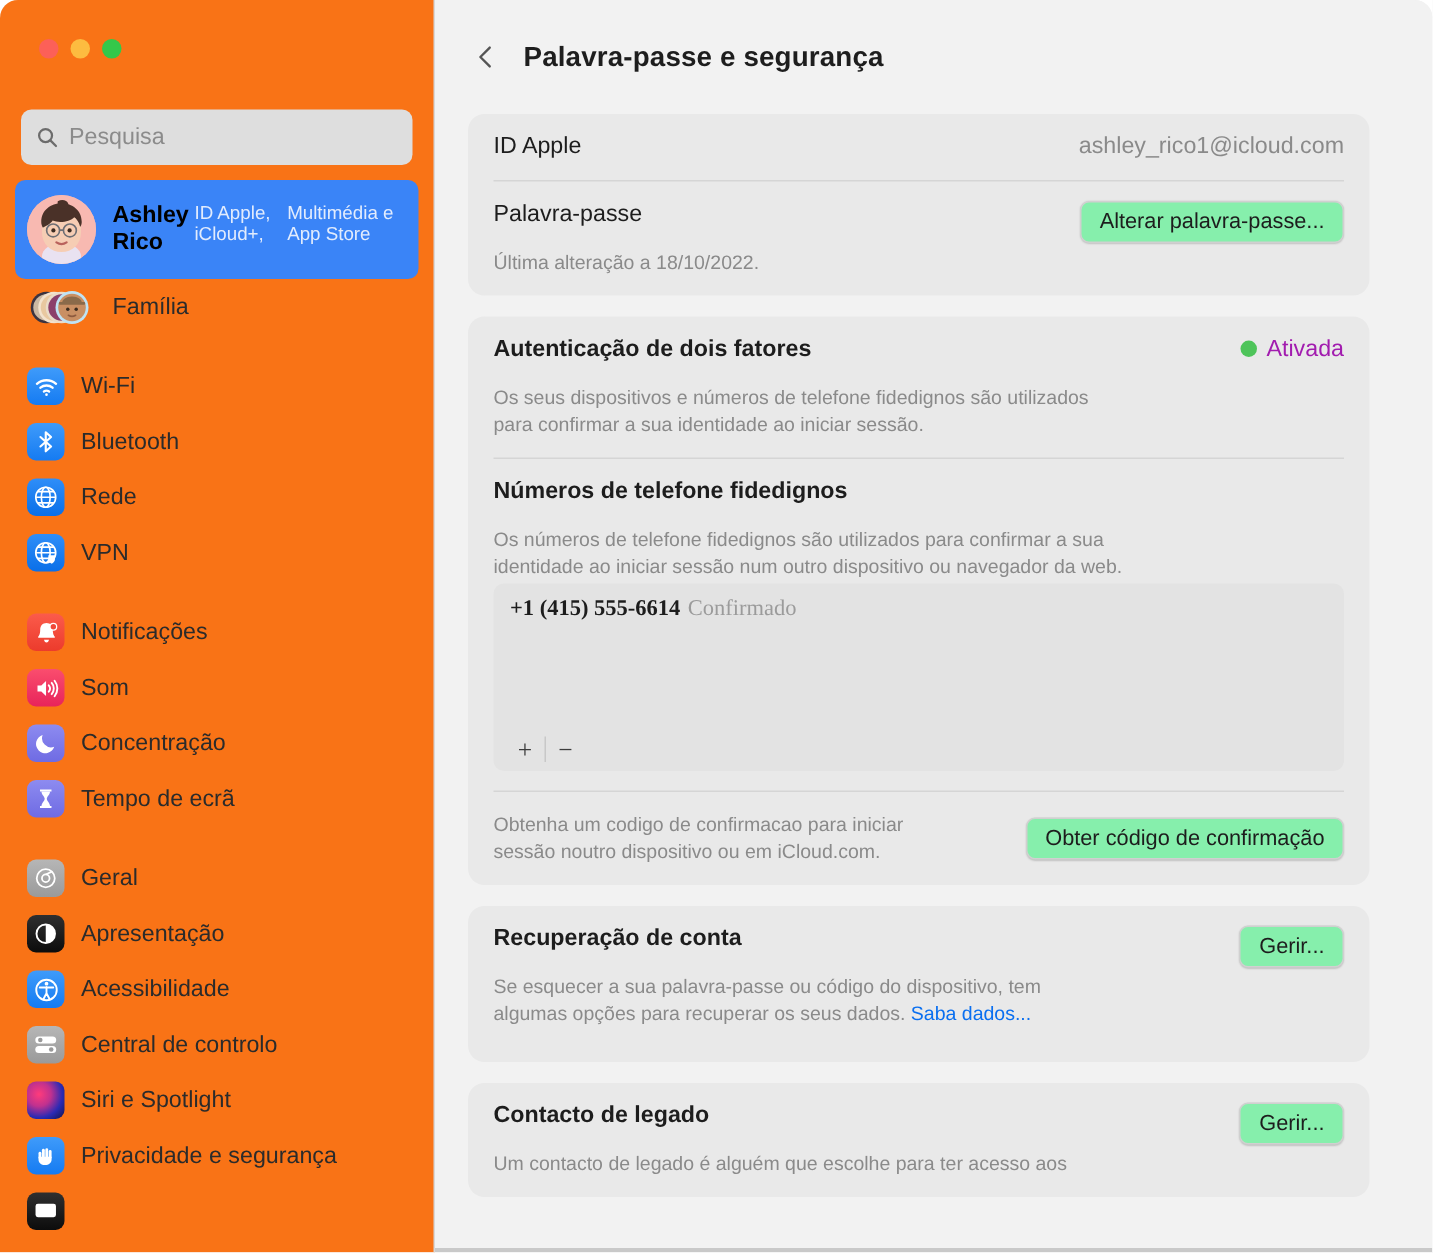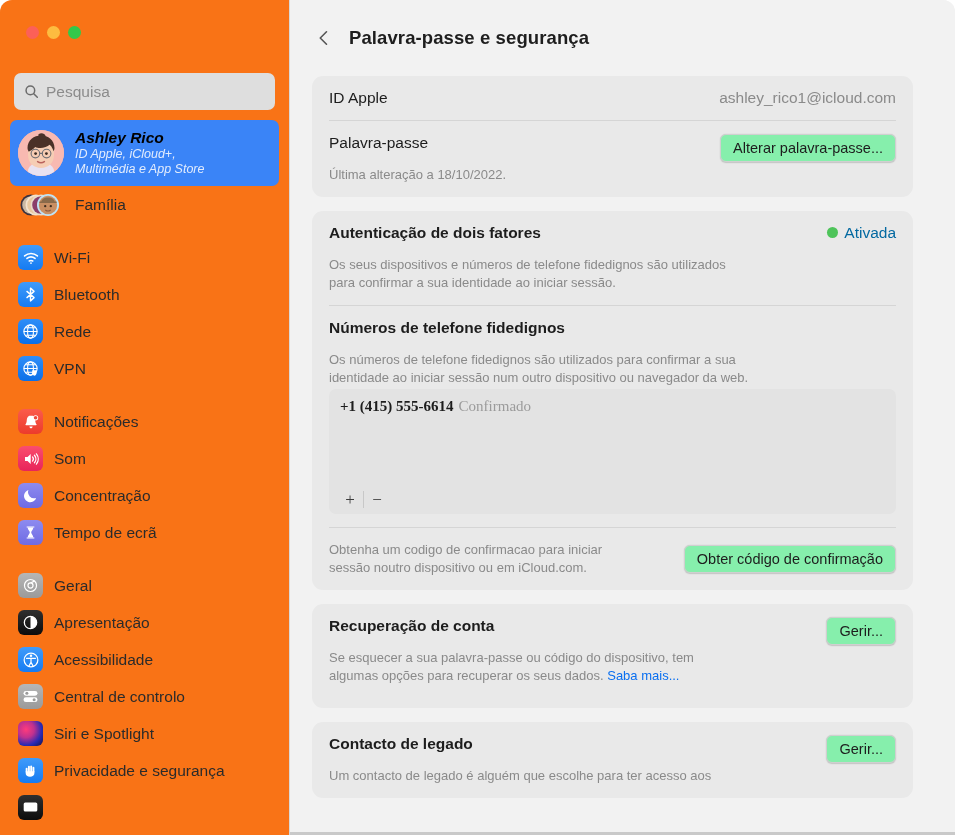--- a/index.html
+++ b/index.html
@@ -113,21 +113,21 @@
   }
   .nav-row.selected .nav-label,
   .nav-row.selected .nav-sub { color: #ffffff; }
   .nav-row.selected .nav-sub { color: #e2ecfd; }
 
   .nav-label {
     font-size: 15.5px;
     color: #2b2b2b;
     white-space: nowrap;
   }
-  .acct-text { display: flex; flex-direction: column; line-height: 1.18; font-style: italic; }
+  .acct-text { display: flex; line-height: 1.18; }
   .acct-name { font-size: 15.5px; font-weight: 700; }
   .nav-sub { font-size: 12.5px; }
 
   .avatar {
     width: 46px;
     height: 46px;
     flex: 0 0 46px;
     border-radius: 50%;
     overflow: hidden;
     background: #f6b5b0;
@@ -249,21 +249,21 @@
     box-shadow: 0 0.5px 1.2px rgba(0,0,0,0.17);
     white-space: nowrap;
     cursor: default;
   }
 
   .status {
     display: flex;
     align-items: center;
     gap: 6px;
     font-size: 15.5px;
-    color: #0369a1;
+    color: #a21caf;
     white-space: nowrap;
   }
   .dot {
     width: 11px;
     height: 11px;
     border-radius: 50%;
     background: #4ec45a;
     display: inline-block;
   }
 
@@ -629,21 +629,21 @@
           <button class="btn">Obter código de confirmação</button>
         </div>
       </div>
 
       <div class="card">
         <div class="row" style="padding-bottom:24px">
           <div>
             <div class="lbl lbl-b">Recuperação de conta</div>
             <div class="sub">Se esquecer a sua palavra-passe ou código do dispositivo, tem</div>
             <div class="sub" style="margin-top:0">
-              <span>algumas opções para recuperar os seus dados. </span><a class="link" href="#">Saba mais...</a>
+              <span>algumas opções para recuperar os seus dados. </span><a class="link" href="#">Saba dados...</a>
             </div>
           </div>
           <button class="btn">Gerir...</button>
         </div>
       </div>
 
       <div class="card">
         <div class="row">
           <div>
             <div class="lbl lbl-b">Contacto de legado</div>

